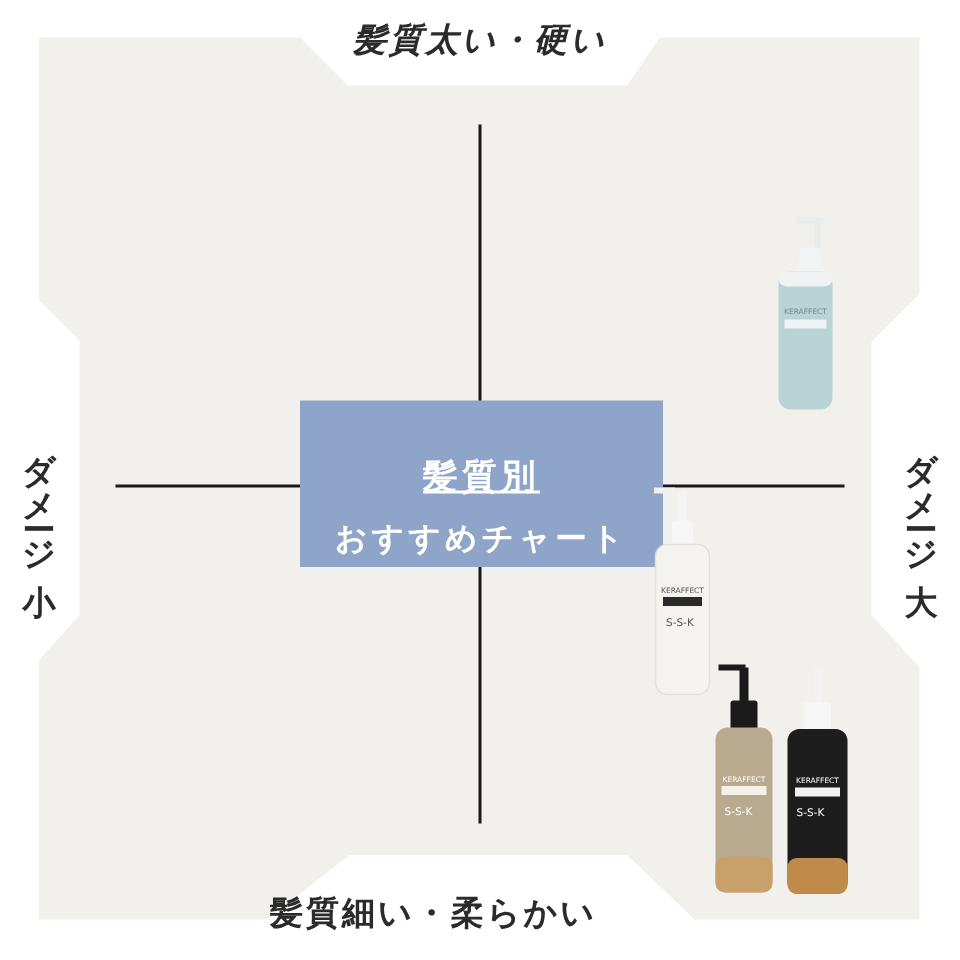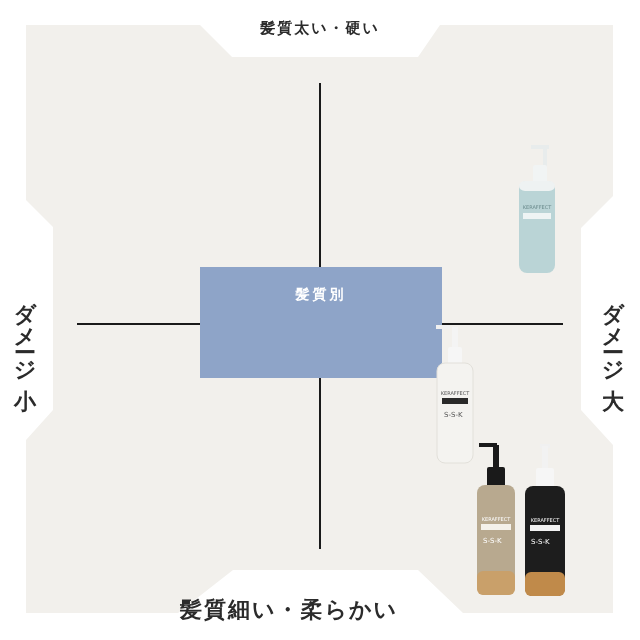--- a/index.html
+++ b/index.html
@@ -3,29 +3,29 @@
 <meta charset="utf-8">
 <style>
   html, body { margin:0; padding:0; }
   body { width:640px; height:640px; background:#ffffff; position:relative; overflow:hidden;
          font-family:"DejaVu Sans", sans-serif; }
   .panel { position:absolute; left:0; top:0; width:640px; height:640px; }
   .axis { position:absolute; background:#1a1a1a; }
   .axis-h { left:77px; top:323px; width:486px; height:2px; }
   .axis-v { left:319px; top:83px; width:2px; height:466px; }
   .label { position:absolute; color:#2b2b2b; font-weight:bold; letter-spacing:2px; }
-  .label-top { left:200px; top:8px; width:240px; text-align:center; font-size:15px; line-height:40px; }
+  .label-top { left:200px; top:8px; width:240px; text-align:center; font-size:22px; line-height:40px;font-style:italic; }
   .label-bottom { left:180px; top:590px; width:280px; font-size:22px; line-height:40px; }
   .label-left, .label-right { width:30px; font-size:22px; line-height:30px; text-align:center;
        writing-mode:vertical-rl; text-orientation:upright; letter-spacing:3px; }
   .label-left { left:10px; top:250px; height:160px; }
   .label-right { left:598px; top:250px; height:160px; }
   .center-box { position:absolute; left:200px; top:267px; width:242px; height:111px;
        background:#8ea4c8; color:#ffffff; text-align:center; font-weight:bold; }
-  .center-line1 { font-size:14px; margin-top:19px; letter-spacing:3px; }
+  .center-line1 { font-size:23px; margin-top:35px; letter-spacing:3px;text-decoration:underline; }
   .center-line2 { font-size:21px; margin-top:12px; letter-spacing:3px; }
   .product { position:absolute; }
 </style>
 </head>
 <body>
 
 <svg class="panel" width="640" height="640" viewBox="0 0 640 640">
   <polygon fill="#f2f0ec" points="
     26,25 200,25 232,57 418,57 440,25 613,25
     613,196 581,228 581,410 613,445
@@ -36,20 +36,21 @@
 <div class="axis axis-h"></div>
 <div class="axis axis-v"></div>
 
 <div class="label label-top">髪質太い・硬い</div>
 <div class="label label-bottom">髪質細い・柔らかい</div>
 <div class="label label-left">ダメージ小</div>
 <div class="label label-right">ダメージ大</div>
 
 <div class="center-box">
   <div class="center-line1">髪質別</div>
+  <div class="center-line2">おすすめチャート</div>
 </div>
 
 <svg class="product" style="left:515px;top:143px" width="44" height="132">
   <rect x="24" y="2" width="10" height="4" fill="#e8ecec"></rect>
   <rect x="28" y="4" width="4" height="20" fill="#e8ecec"></rect>
   <rect x="16" y="2" width="14" height="4" fill="#e8ecec"></rect>
   <rect x="18" y="22" width="14" height="18" rx="2" fill="#f1f4f4"></rect>
   <rect x="4" y="38" width="36" height="92" rx="8" fill="#bad4d6"></rect>
   <rect x="4" y="38" width="36" height="10" rx="6" fill="#eef2f2"></rect>
   <text x="22" y="66" font-size="5" fill="#6a8a8c" text-anchor="middle" font-family="DejaVu Sans, sans-serif">KERAFFECT</text>

